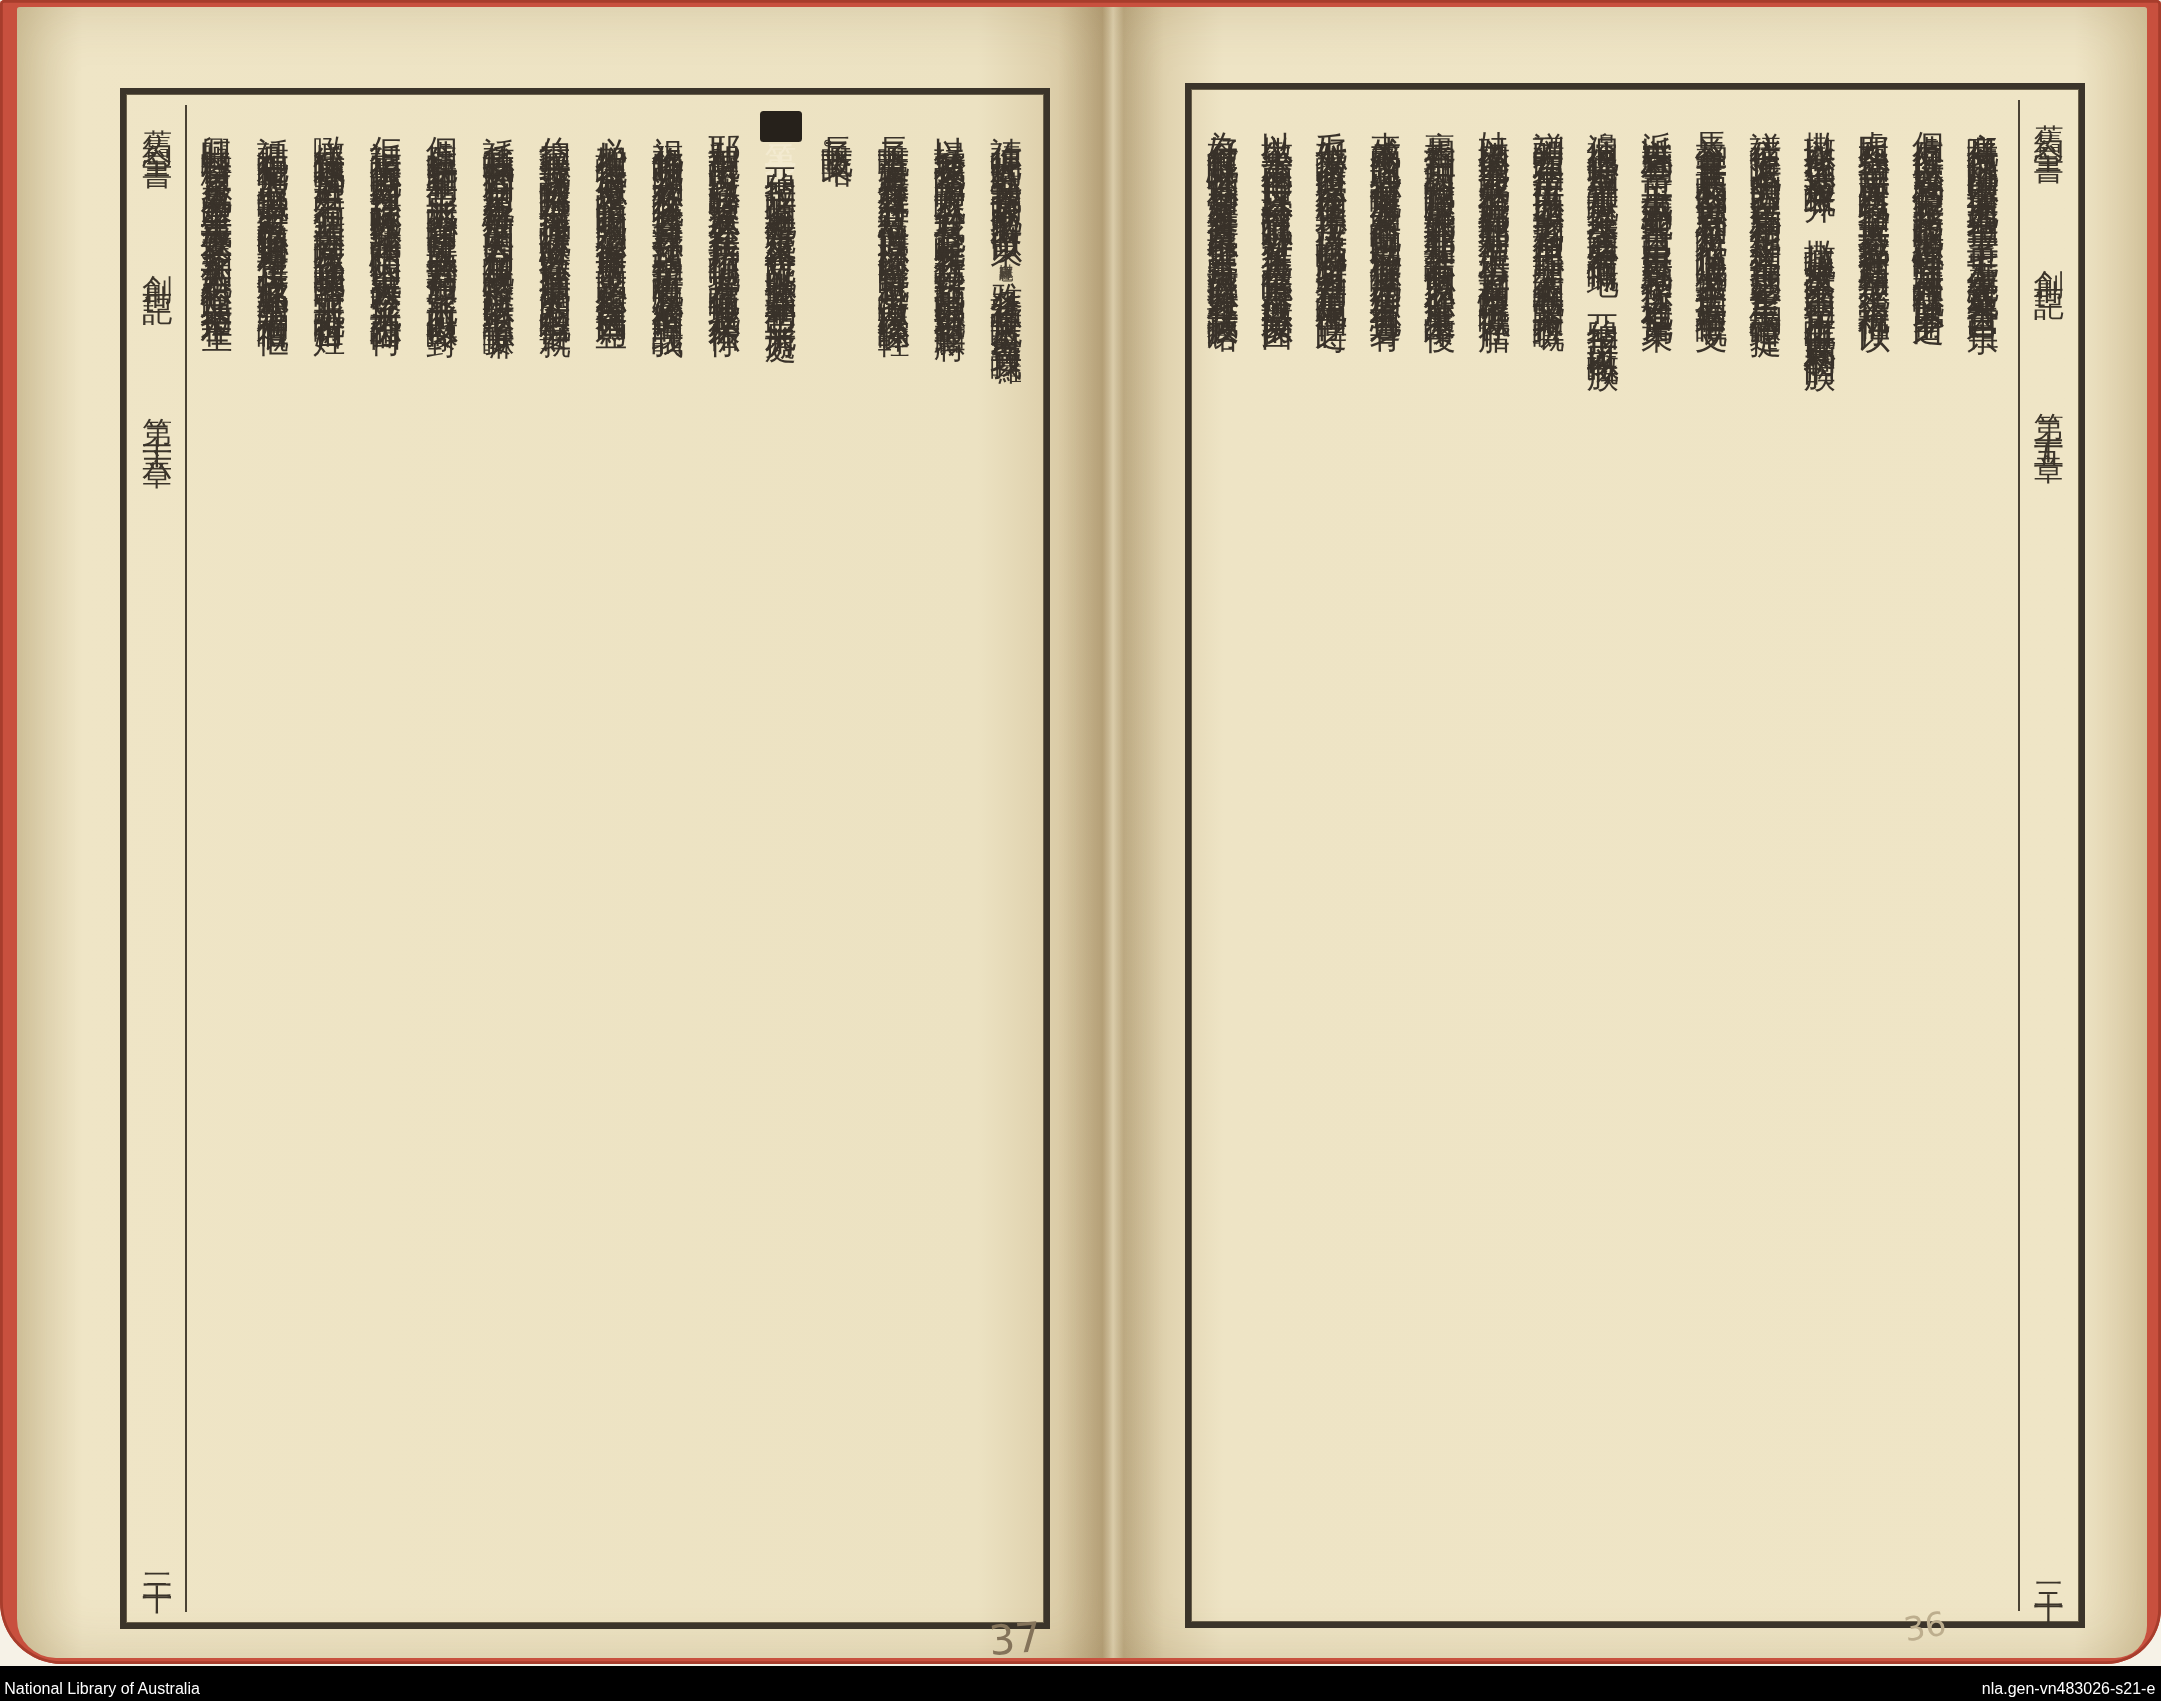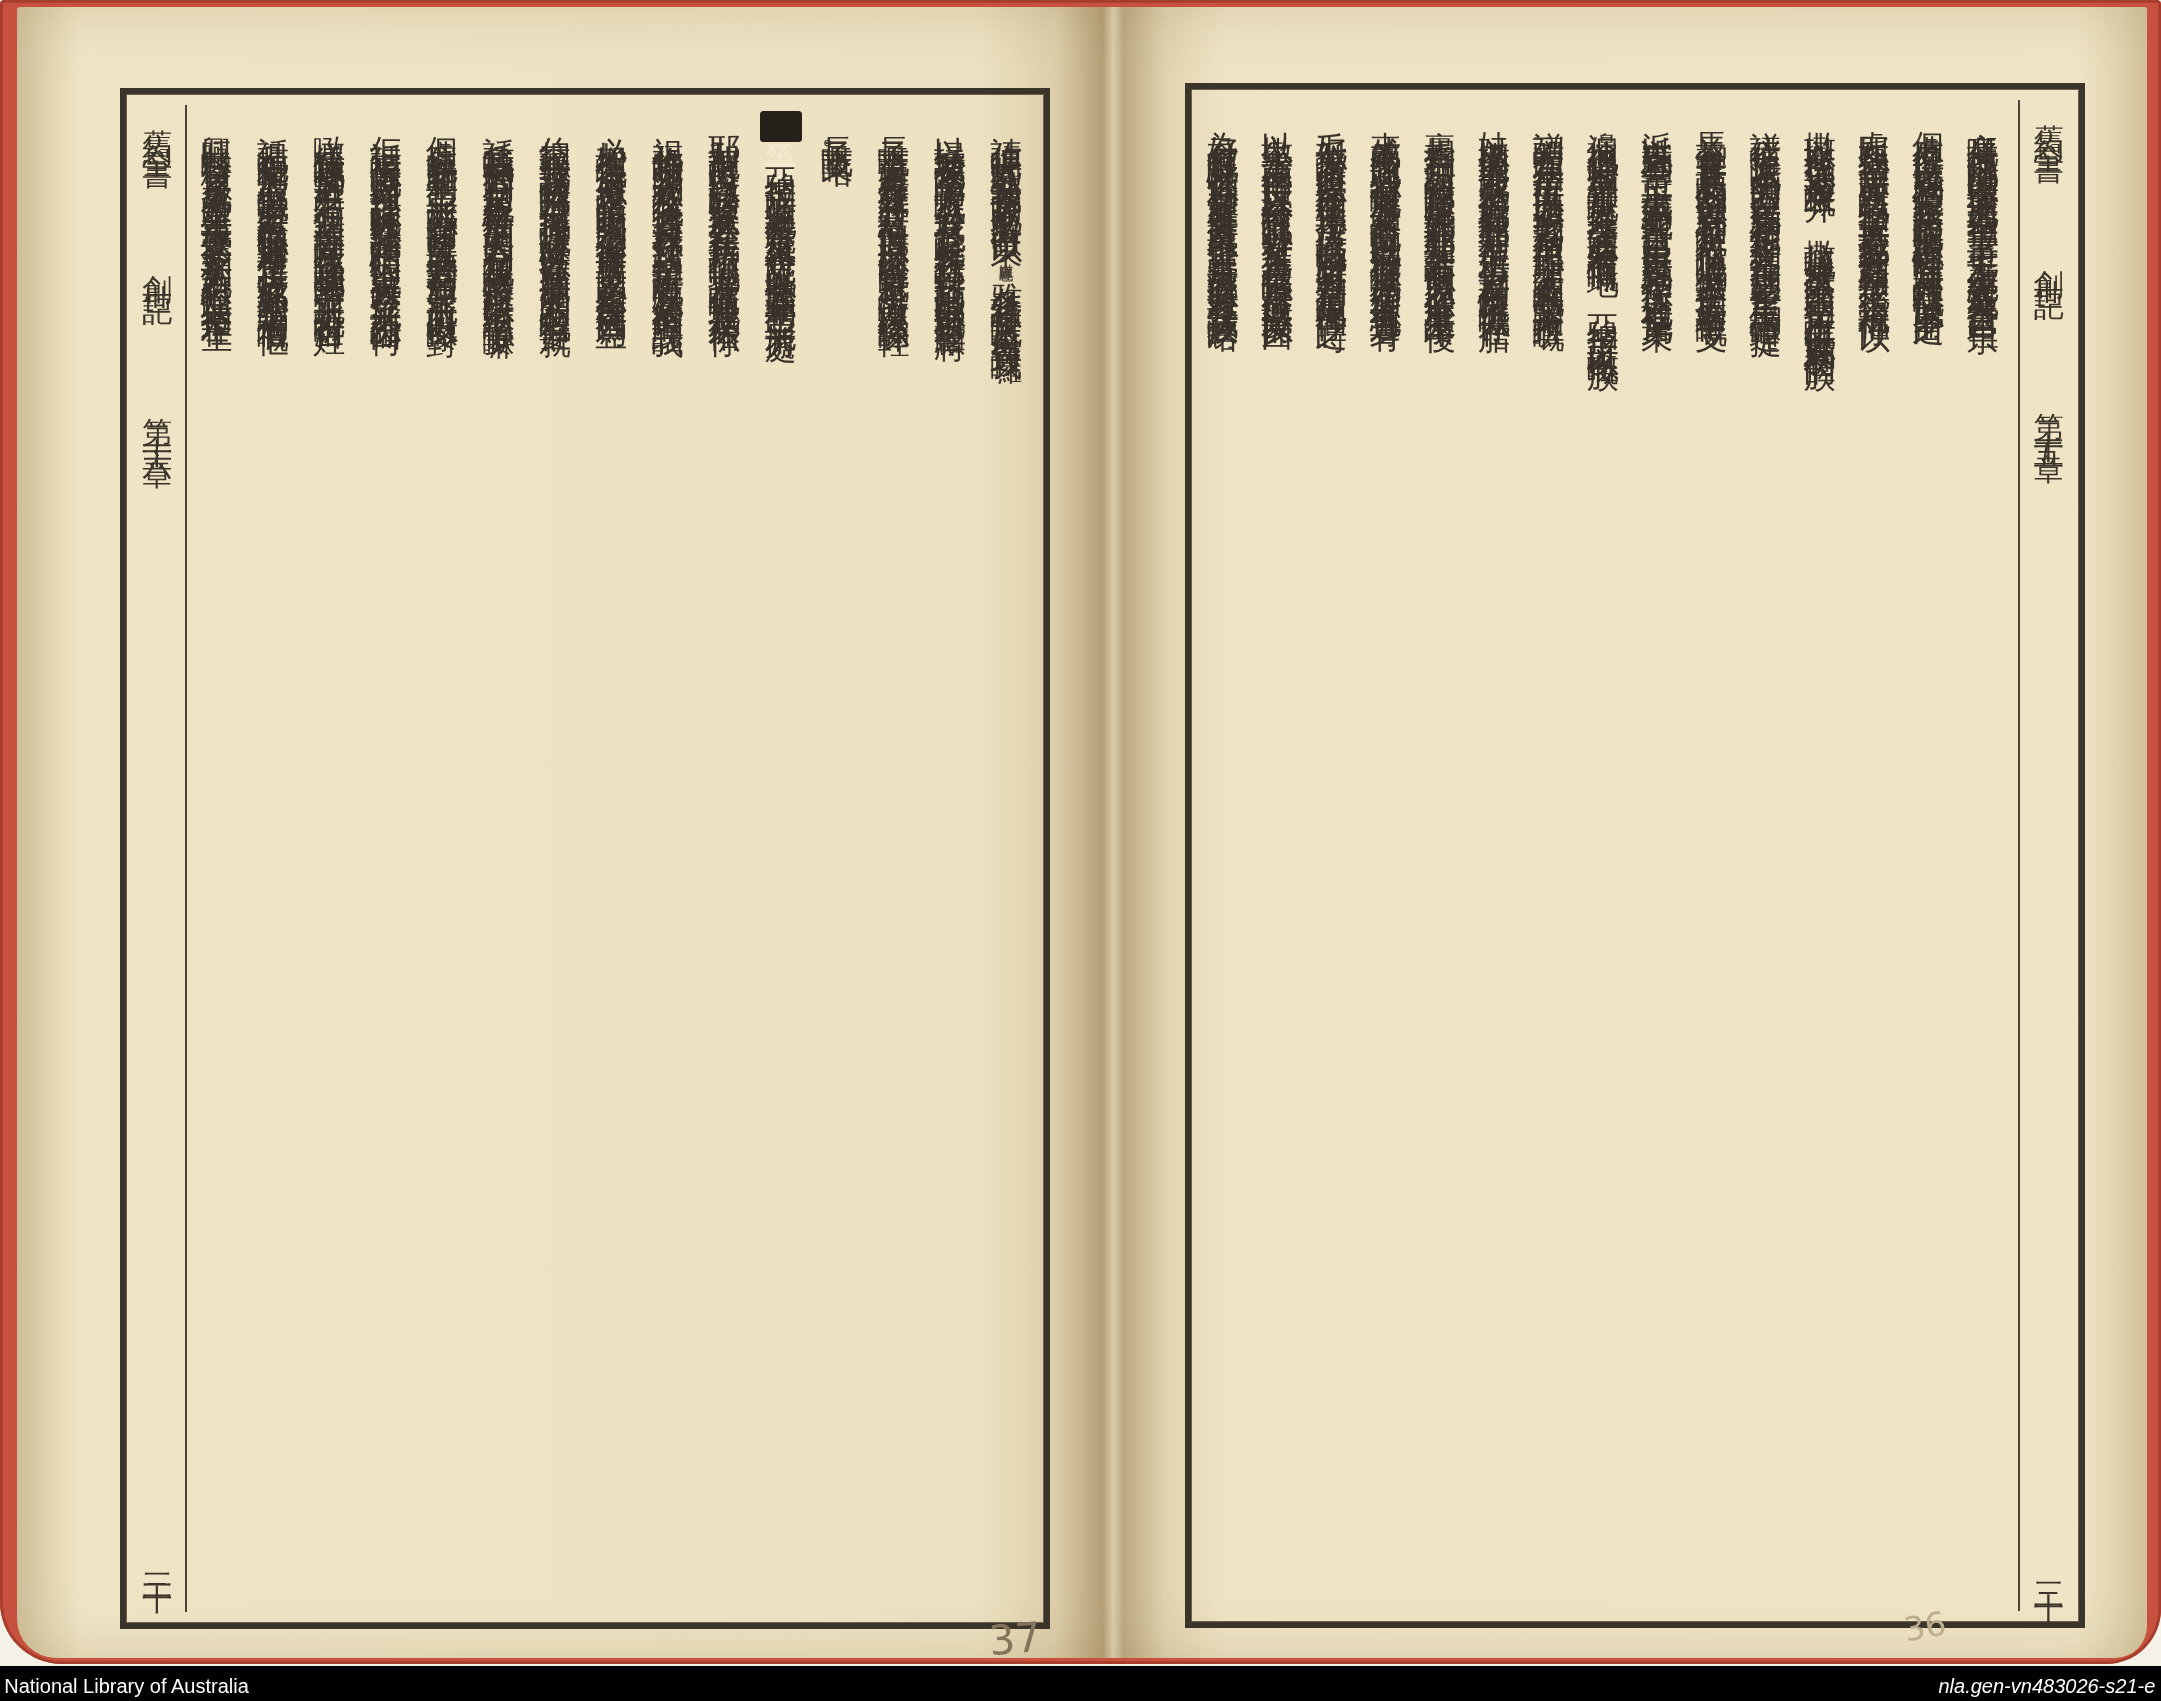--- a/index.html
+++ b/index.html
@@ -34,23 +34,23 @@
   .col{width:45px;line-height:51px;font-size:32px;letter-spacing:5px;
       writing-mode:vertical-rl;text-orientation:upright;color:#39322a;}
   .chapbox{background:#26211b;color:#f3ead0;padding:8.5px 2.1px;border-radius:3.5px;letter-spacing:2.8px;}
   .note{font-size:14px;letter-spacing:0.7px;line-height:18.4px;color:#4a4236;}
   
   .hw{position:absolute;font-family:"DejaVu Sans",sans-serif;}
   .hw37{left:989px;top:1615px;font-size:41px;color:#84735a;transform:rotate(-5deg);}
   .hw36{left:1904px;top:1607px;font-size:33px;color:#bdae8e;transform:rotate(-10deg);}
   
   .bar{position:absolute;left:0;bottom:0;width:2161px;height:35px;background:#000;color:#fff;
-      font-family:"Liberation Sans",sans-serif;font-size:20px;}
+      font-family:"Liberation Sans",sans-serif;font-size:16px;}
   .bar .bl{position:absolute;left:4.2px;bottom:2.8px;}
-  .bar .br{position:absolute;right:5.7px;bottom:2.8px;font-style:italic;}
+  .bar .br{position:absolute;right:5.7px;bottom:2.8px;}
 </style>
 </head>
 <body>
 
 <div class="photo">
   <div class="cover"></div>
   <div class="page pl"></div>
   <div class="page pr"></div>
   <div class="gutter"></div>
 

